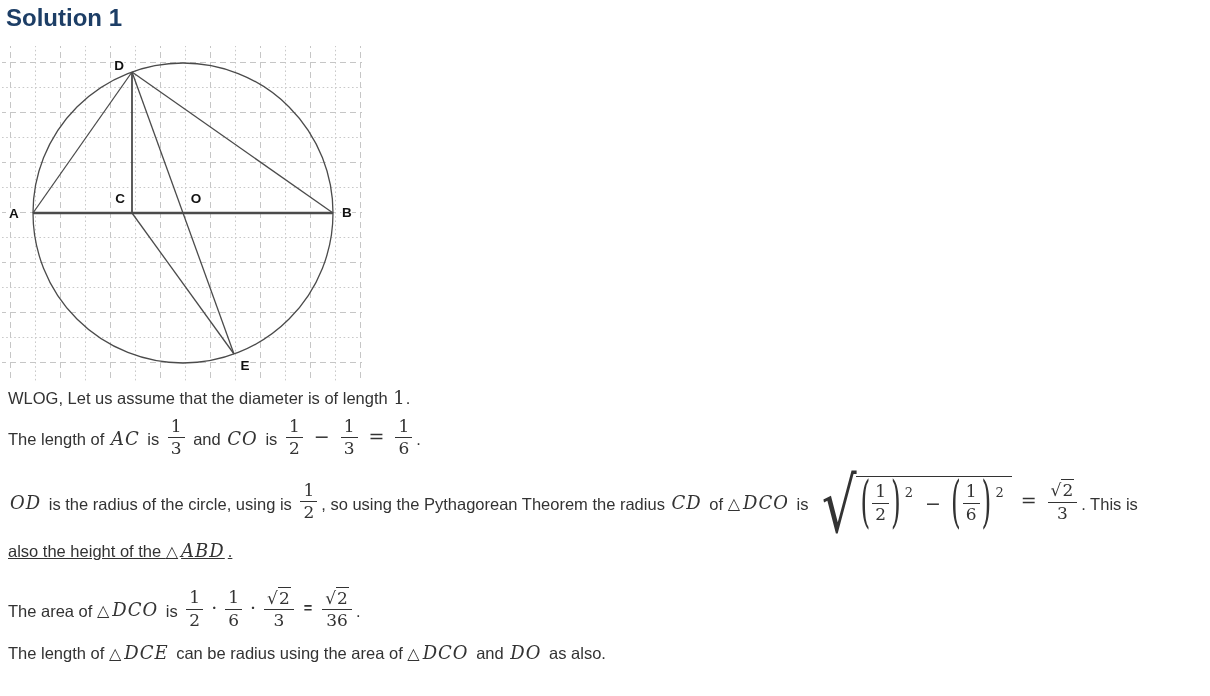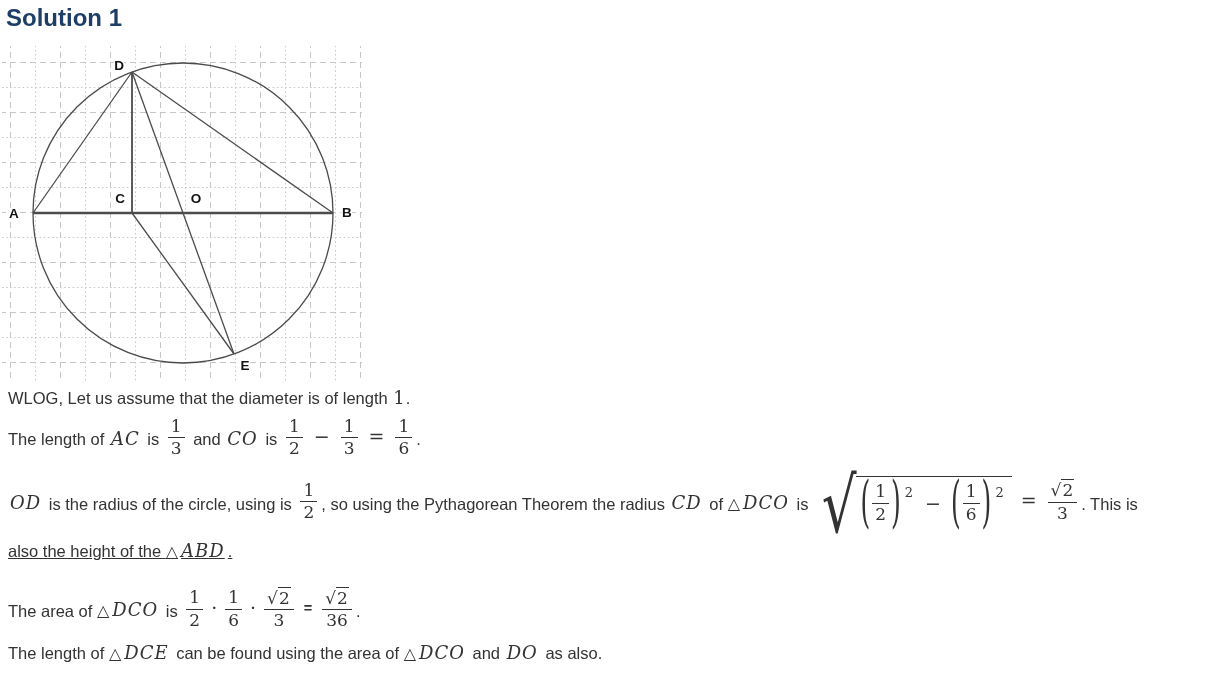--- a/index.html
+++ b/index.html
@@ -216,14 +216,14 @@
 
 <div class="para p-4">
   <span class="t">also the height of the </span><span class="tri">△</span><span class="mv">ABD</span><span class="t">.</span>
 </div>
 
 <div class="para p-5">
   <span class="t">The area of </span><span class="tri">△</span><span class="mv">DCO</span><span class="t"> is </span><span class="frac"><span class="fn">1</span><span class="fd">2</span></span><span class="dot">·</span><span class="frac"><span class="fn">1</span><span class="fd">6</span></span><span class="dot">·</span><span class="frac"><span class="fn"><span class="rs">√</span><span class="rb">2</span></span><span class="fd">3</span></span><span class="eqs">=</span><span class="frac"><span class="fn"><span class="rs">√</span><span class="rb">2</span></span><span class="fd">36</span></span><span class="t">.</span>
 </div>
 
 <div class="para p-6">
-  <span class="t">The length of </span><span class="tri">△</span><span class="mv">DCE</span><span class="t"> can be found using the area of </span><span class="tri">△</span><span class="mv">DCO</span><span class="t"> and </span><span class="mv">DO</span><span class="t"> as also.</span>
+  <span class="t">The length of </span><span class="tri">△</span><span class="mv">DCE</span><span class="t"> can be radius using the area of </span><span class="tri">△</span><span class="mv">DCO</span><span class="t"> and </span><span class="mv">DO</span><span class="t"> as also.</span>
 </div>
 
 </body></html>

